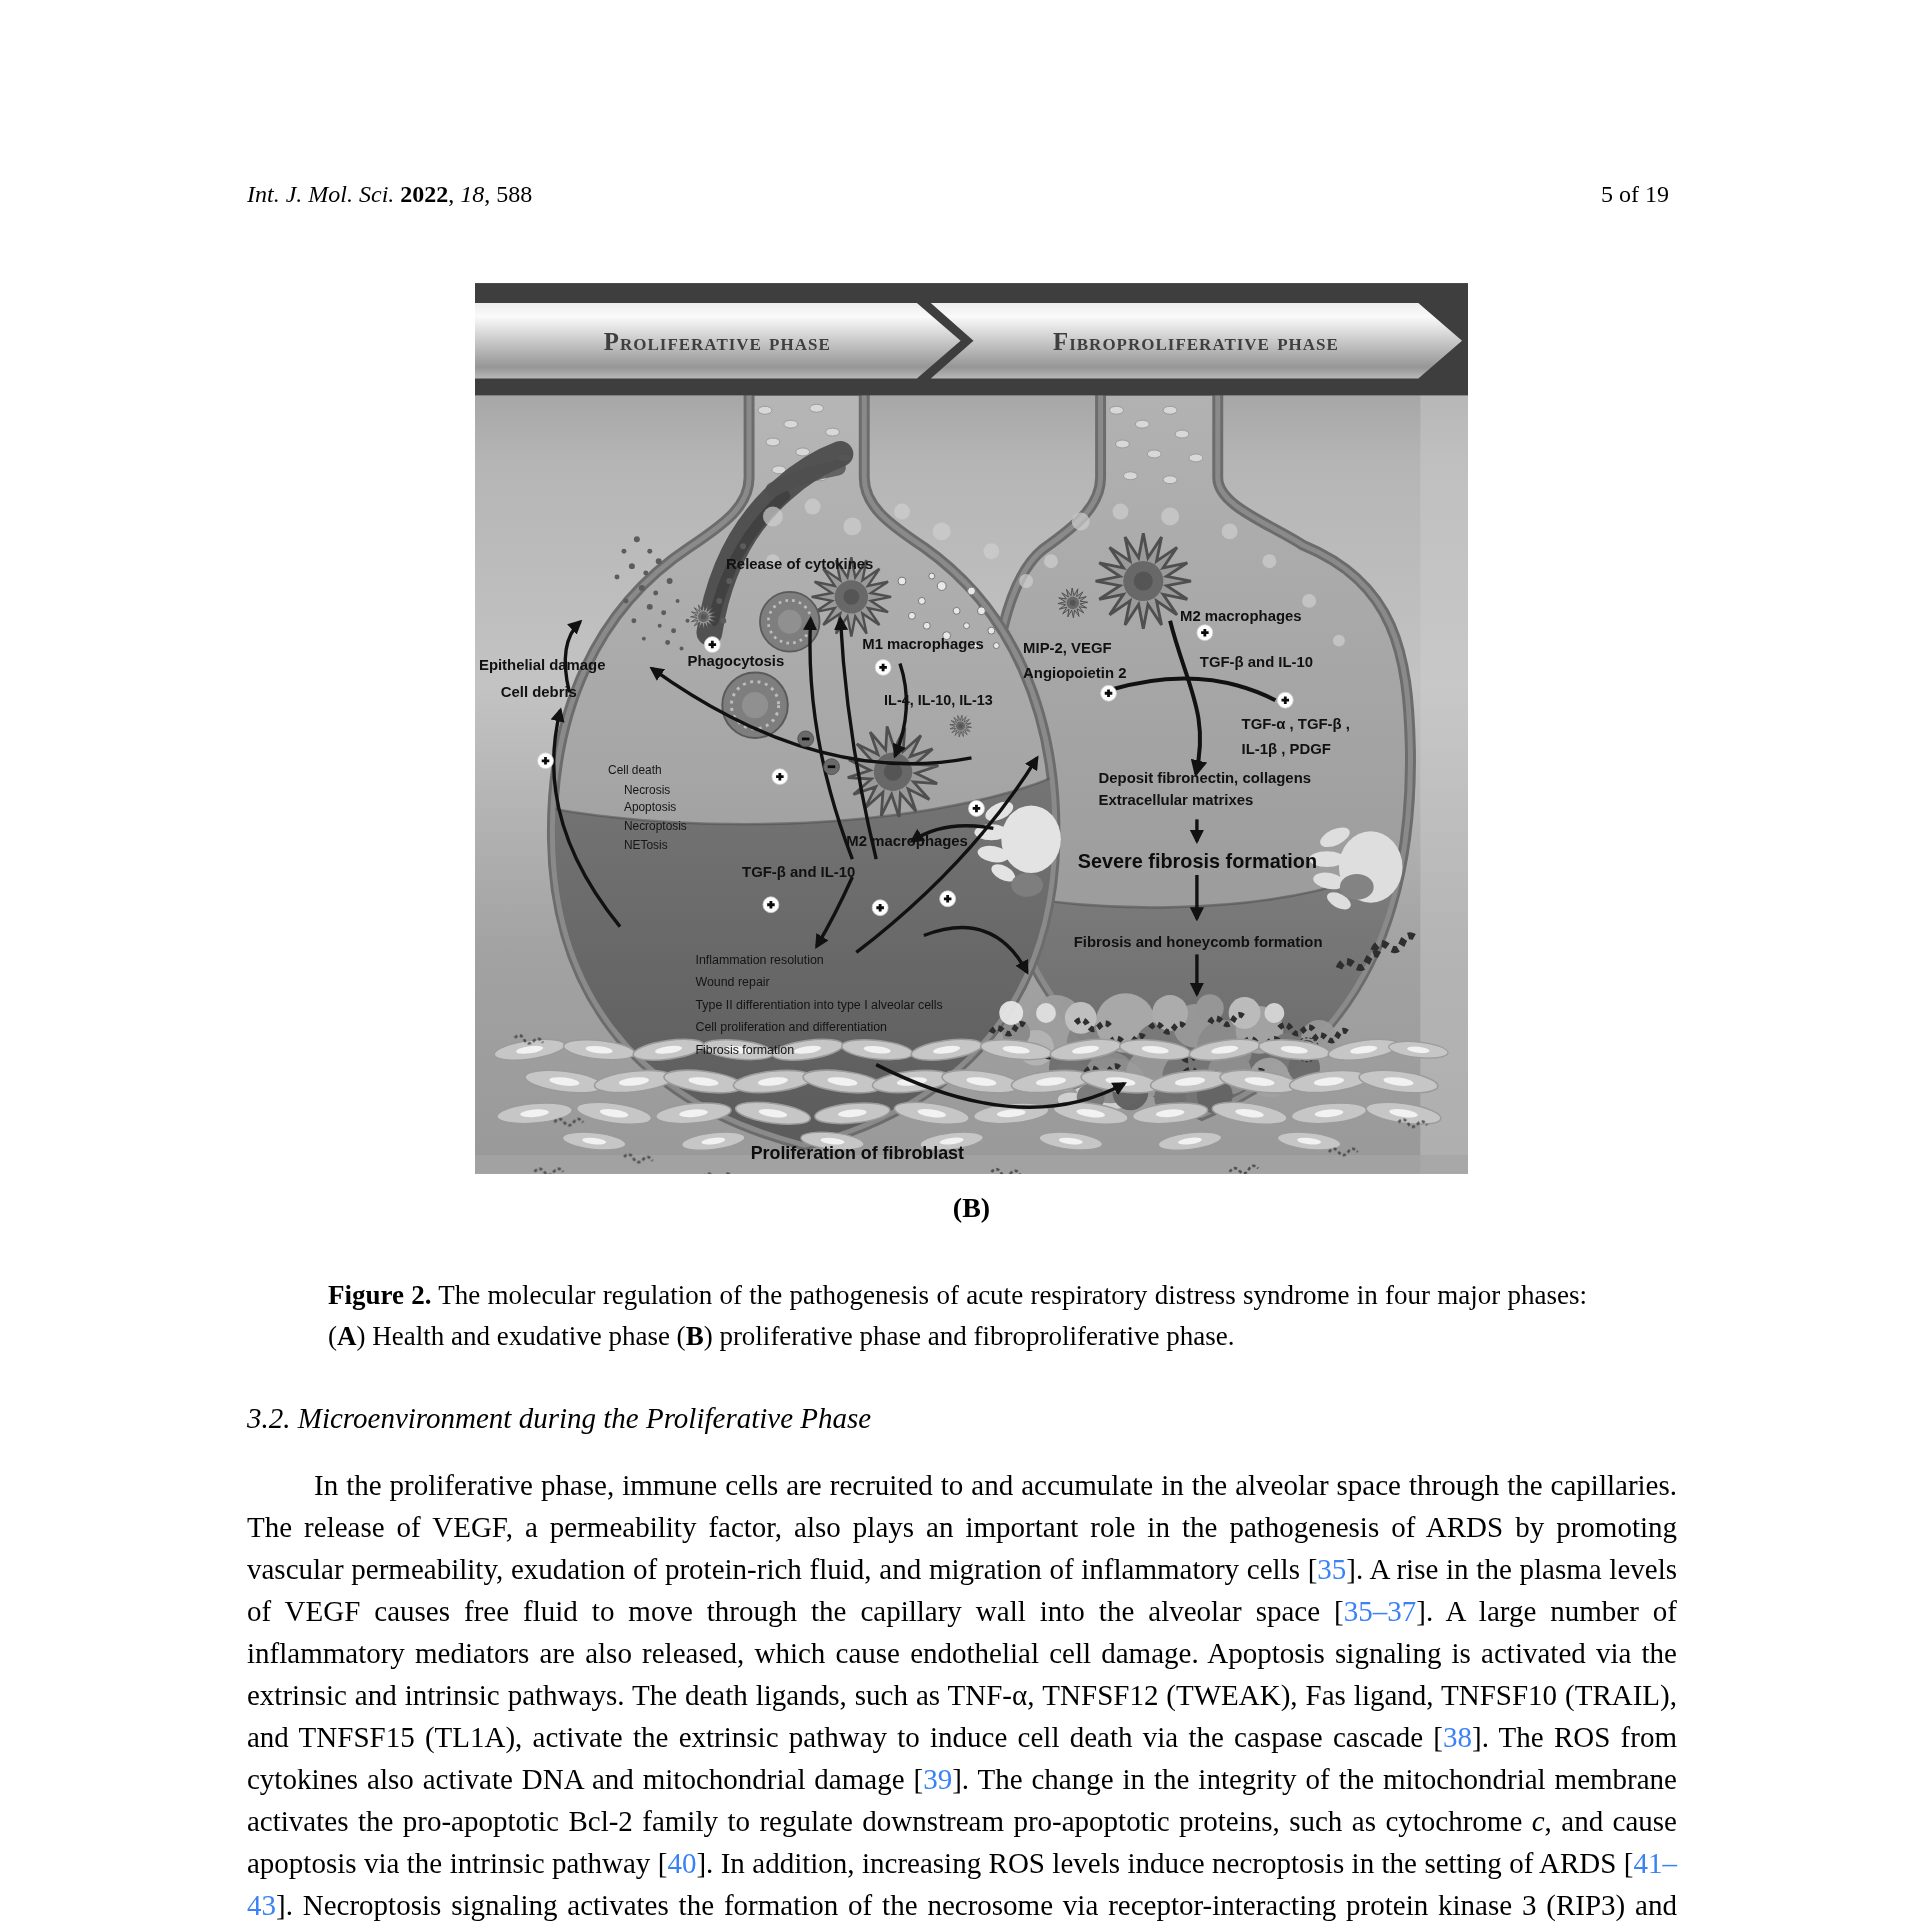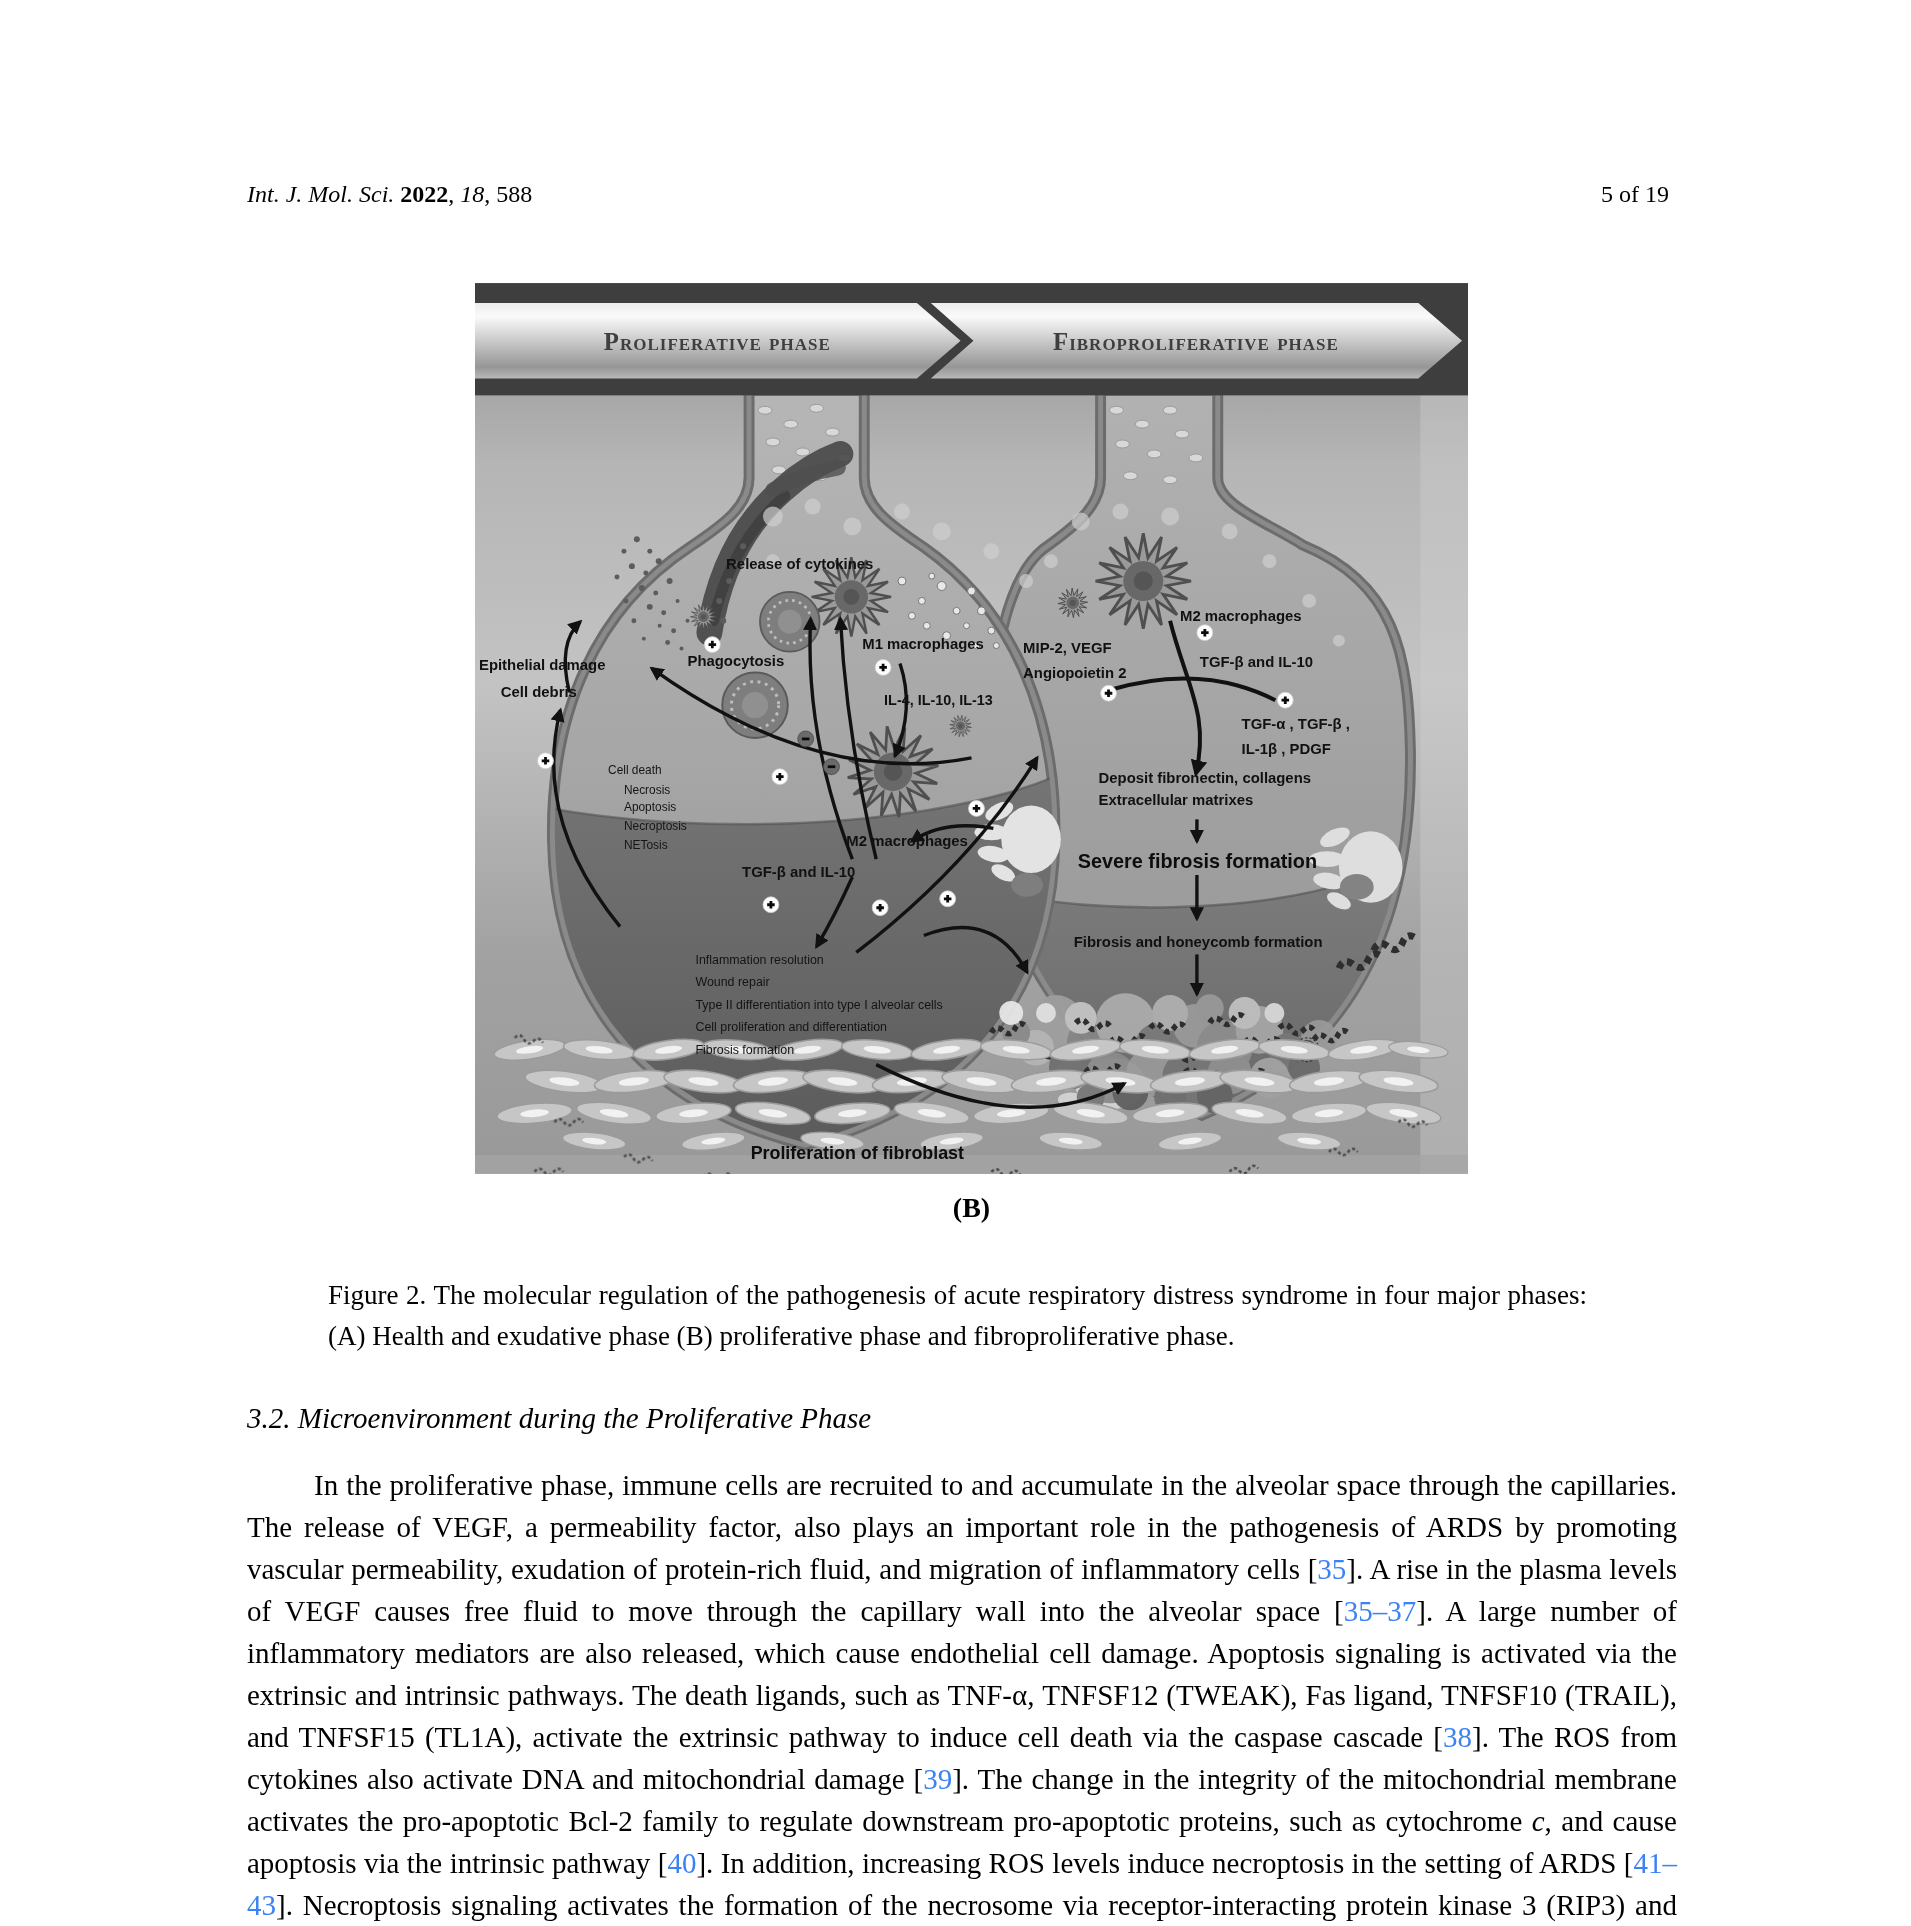--- a/index.html
+++ b/index.html
@@ -8,21 +8,21 @@
   .pagehead{position:absolute;left:247px;top:181px;width:1422px;display:flex;
             justify-content:space-between;font-size:24px;}
   .pagehead em{}
   .pagehead strong{font-weight:700}
   .figwrap{position:absolute;left:475px;top:283px;width:993px;height:1123px;}
   .figwrap svg{display:block;width:993px;height:891px;}
   .panel-label{position:absolute;left:475px;top:1192px;width:993px;text-align:center;
                font-size:28px;font-weight:700;}
   .caption{position:absolute;left:328px;top:1248px;width:1259px;font-size:27px;
            line-height:41px;text-align:justify;}
-  .caption strong{font-weight:400}
+  .caption strong{font-weight:700}
   .section-title{position:absolute;left:247px;top:1402px;width:1425px;font-size:29px;
                  font-style:italic;font-weight:400;margin:0;}
   .bodytext{position:absolute;left:247px;top:1464px;width:1430px;font-size:29px;
             line-height:42px;text-align:justify;text-indent:67px;margin:0;}
   .cite{color:#3b82f6;}
   
   .lbl{font-family:"Liberation Sans",sans-serif;fill:#111;font-weight:700;font-size:15px;}
   .lbl-c{text-anchor:middle;}
   .lbl-sm{font-family:"Liberation Sans",sans-serif;fill:#161616;font-weight:400;font-size:12px;}
   .lbl-out{font-family:"Liberation Sans",sans-serif;fill:#141414;font-weight:400;font-size:12.5px;}

